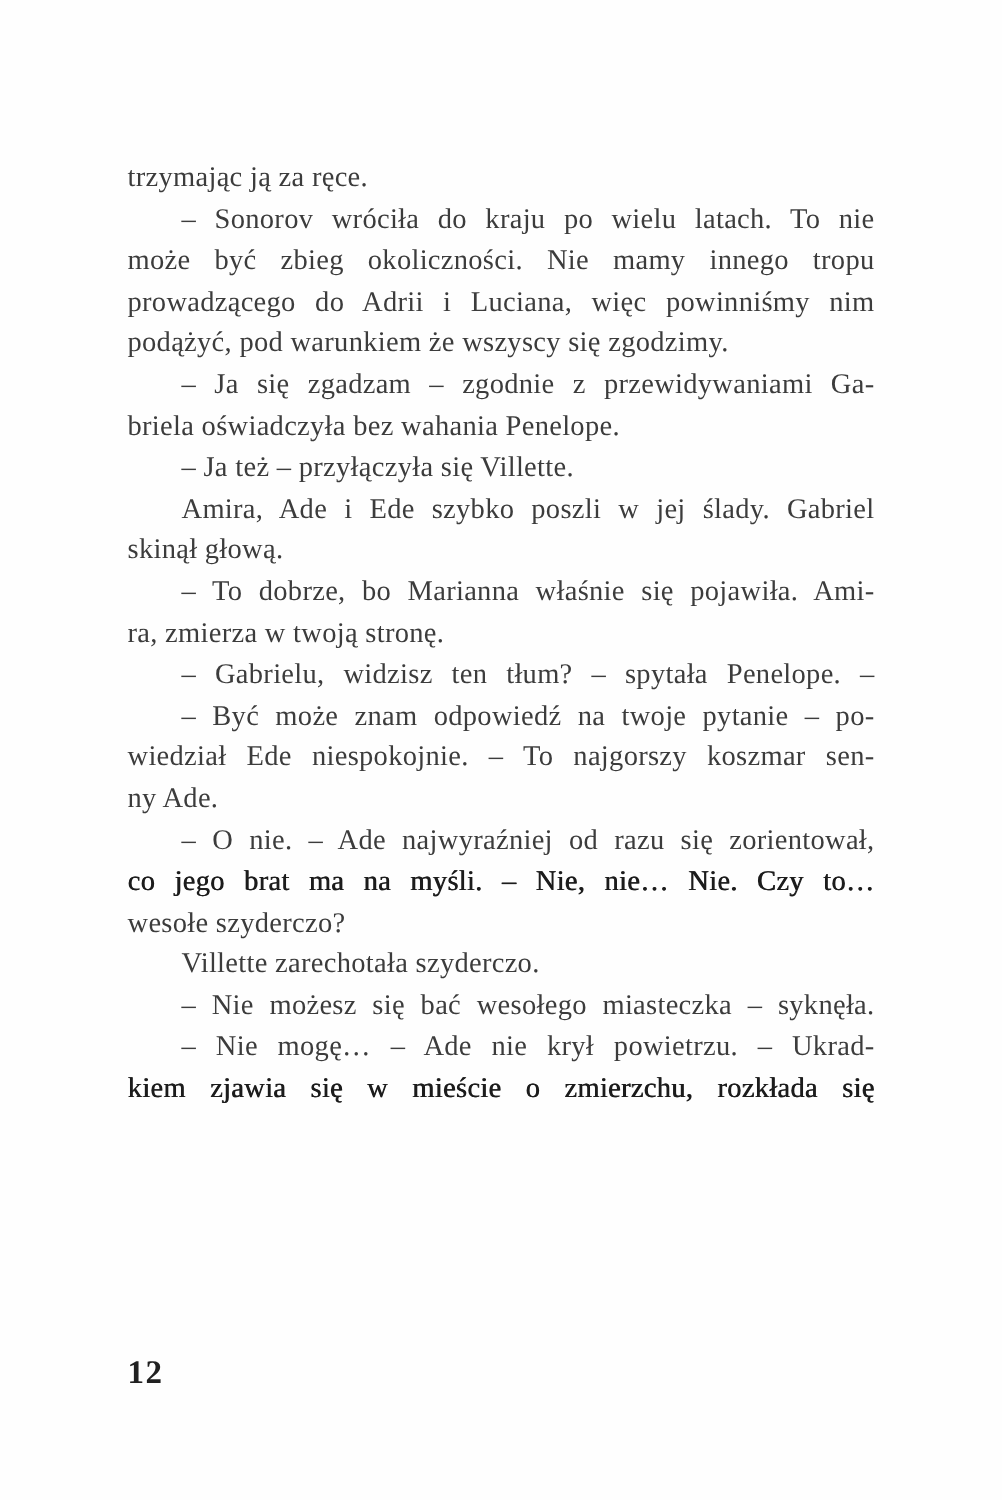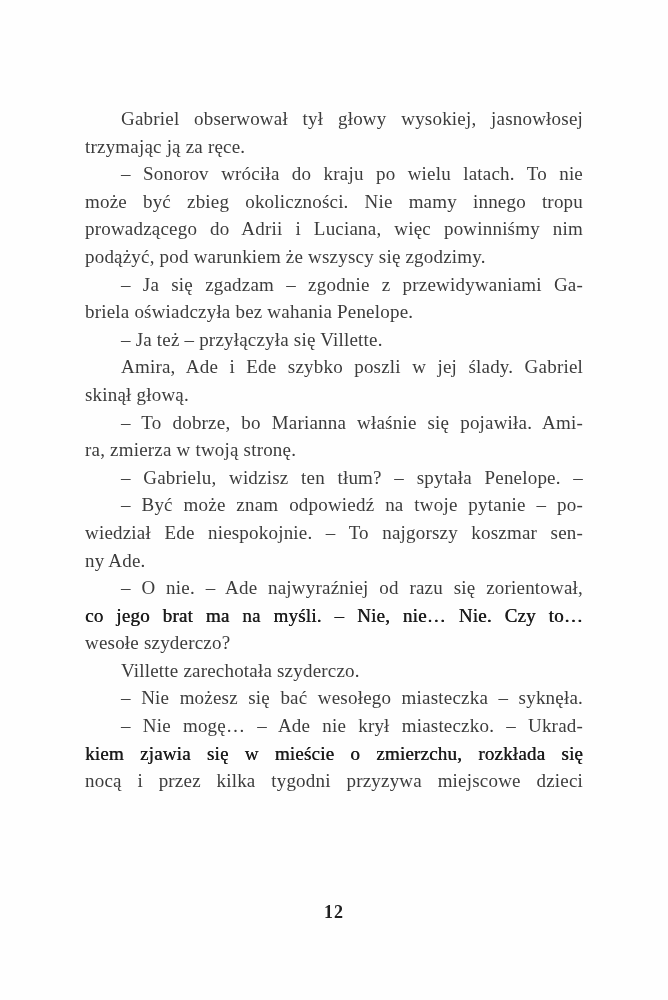--- a/index.html
+++ b/index.html
@@ -42,33 +42,32 @@
   }
   .line.dark {
     color: var(--dark-ink, #1c1c1c);
     text-shadow: 0.4px 0 0 currentColor;
   }
   .page-number {
     position: absolute;
     left: 85px;
     top: 902px;
     width: 498px;
-    text-align: center;
-    font-size: 18px;
+    text-align: left;
+    font-size: 22px;
     font-weight: bold;
     letter-spacing: 1px;
     color: #202020;
   }
 </style>
 </head>
 <body style="background: rgb(254, 254, 254);">
 
 <div class="page">
   <main class="text-block" id="text-block" style="color: rgb(60, 60, 60);">
-      <div class="line indent fill">Gabriel obserwował tył głowy wysokiej, jasnowłosej</div>
       <div class="line">trzymając ją za ręce.</div>
       <div class="line indent fill">– Sonorov wróciła do kraju po wielu latach. To nie</div>
       <div class="line fill">może być zbieg okoliczności. Nie mamy innego tropu</div>
       <div class="line fill">prowadzącego do Adrii i Luciana, więc powinniśmy nim</div>
       <div class="line">podążyć, pod warunkiem że wszyscy się zgodzimy.</div>
       <div class="line indent fill">– Ja się zgadzam – zgodnie z przewidywaniami Ga-</div>
       <div class="line">briela oświadczyła bez wahania Penelope.</div>
       <div class="line indent">– Ja też – przyłączyła się Villette.</div>
       <div class="line indent fill">Amira, Ade i Ede szybko poszli w jej ślady. Gabriel</div>
       <div class="line">skinął głową.</div>
@@ -76,18 +75,17 @@
       <div class="line">ra, zmierza w twoją stronę.</div>
       <div class="line indent fill">– Gabrielu, widzisz ten tłum? – spytała Penelope. –</div>
       <div class="line indent fill">– Być może znam odpowiedź na twoje pytanie – po-</div>
       <div class="line fill">wiedział Ede niespokojnie. – To najgorszy koszmar sen-</div>
       <div class="line">ny Ade.</div>
       <div class="line indent fill">– O nie. – Ade najwyraźniej od razu się zorientował,</div>
       <div class="line fill dark">co jego brat ma na myśli. – Nie, nie… Nie. Czy to…</div>
       <div class="line">wesołe szyderczo?</div>
       <div class="line indent">Villette zarechotała szyderczo.</div>
       <div class="line indent fill">– Nie możesz się bać wesołego miasteczka – syknęła.</div>
-      <div class="line indent fill">– Nie mogę… – Ade nie krył miasteczko. – Ukrad-</div>
+      <div class="line indent fill">– Nie mogę… – Ade nie krył powietrzu. – Ukrad-</div>
       <div class="line fill dark">kiem zjawia się w mieście o zmierzchu, rozkłada się</div>
-      <div class="line fill">nocą i przez kilka tygodni przyzywa miejscowe dzieci</div>
     </main>
   <div class="page-number">12</div>
 </div>
 
 </body></html>

